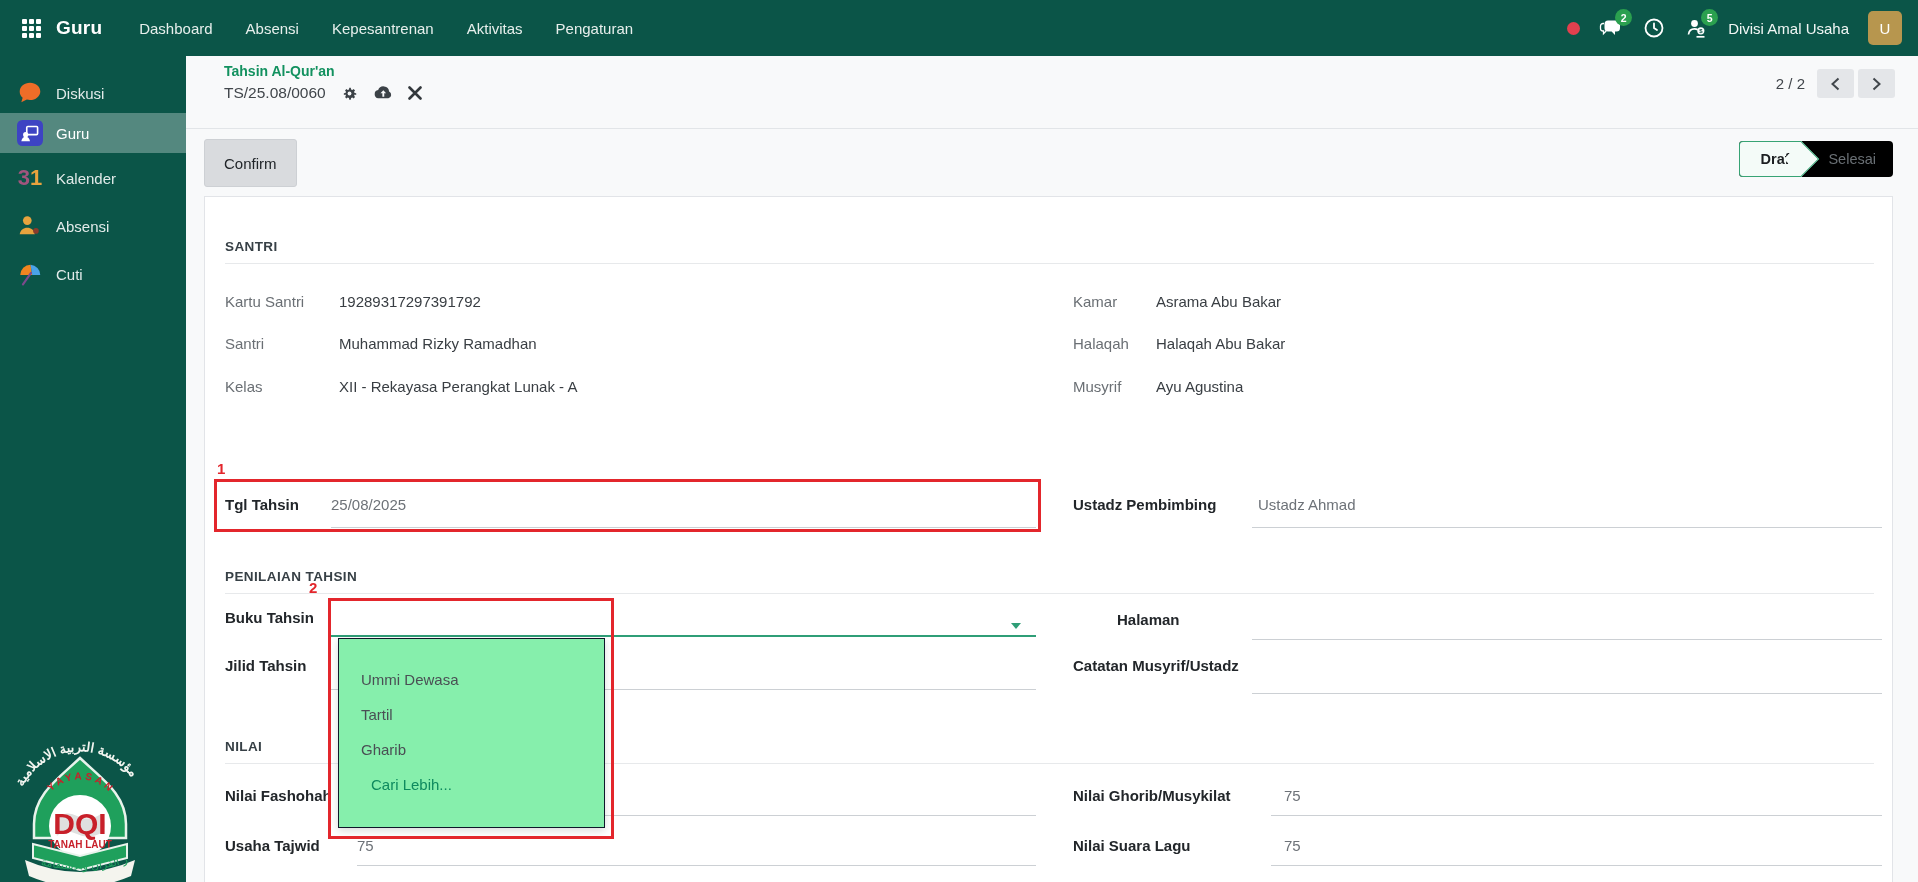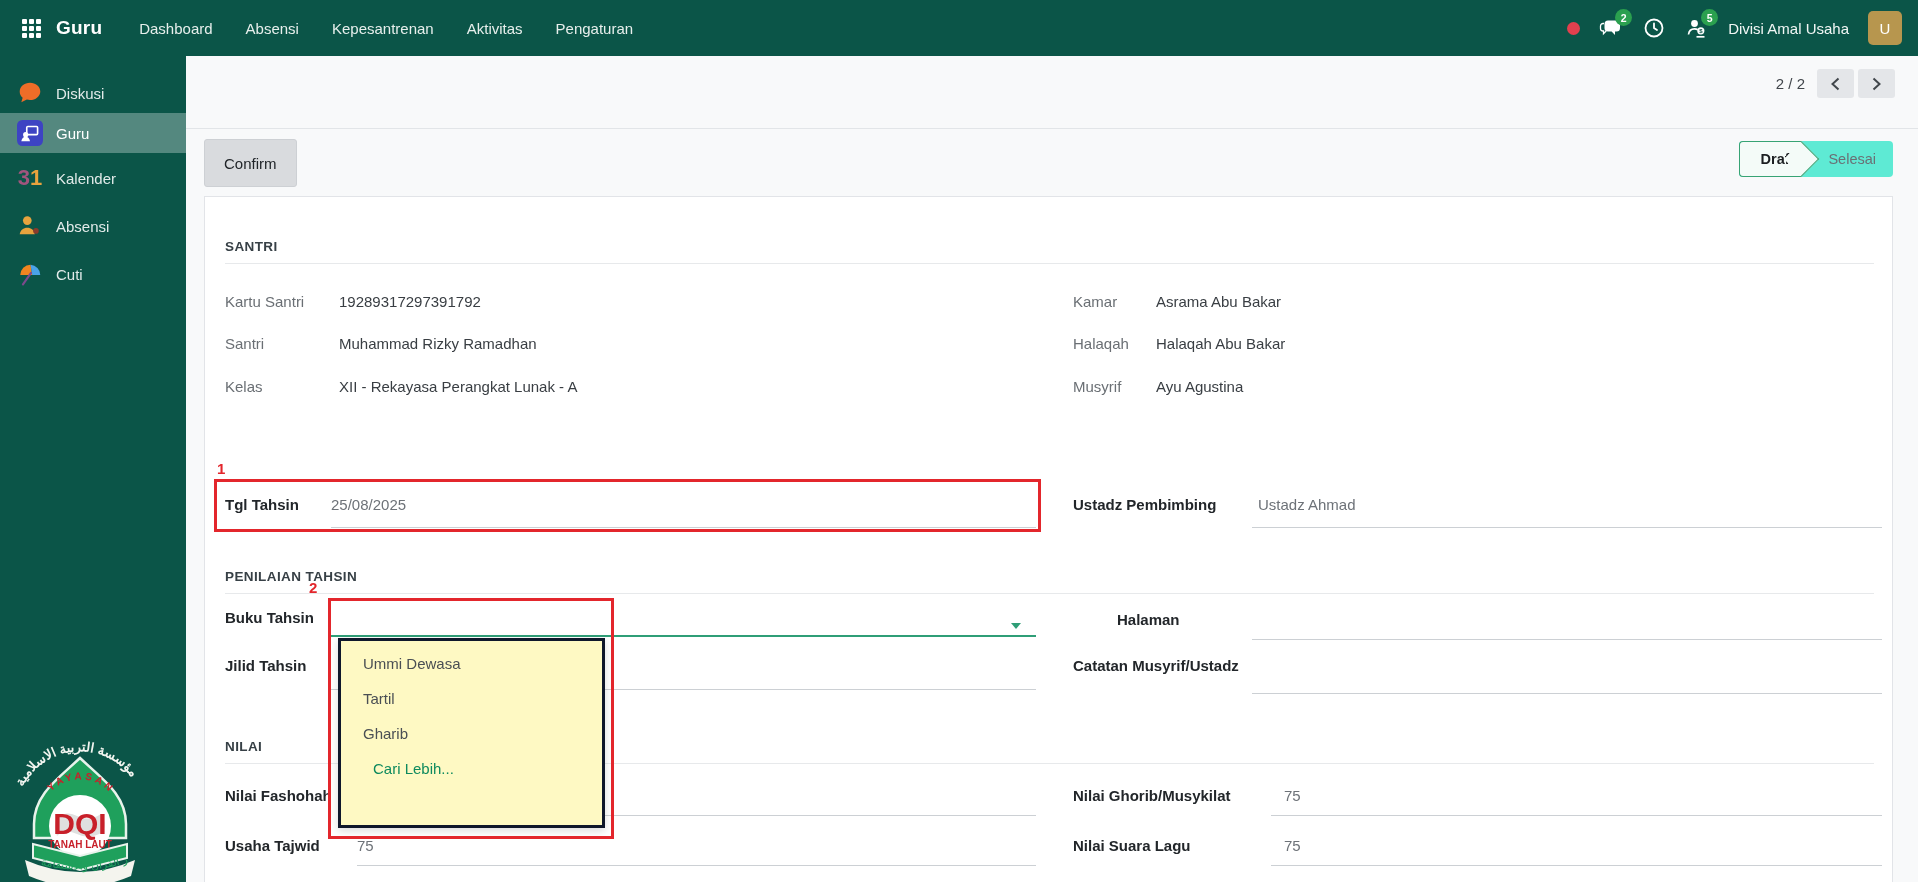--- a/index.html
+++ b/index.html
@@ -45,21 +45,21 @@
   .bc-current { font-size:15.5px; color:#41464b; }
   .bc-ic { cursor:pointer; display:flex; align-items:center; }
   .pager { position:absolute; right:23px; top:13px; display:flex; align-items:center; gap:12px; }
   .pager-text { font-size:15px; color:#41464b; }
   .pager-btn { width:37px; height:29px; background:#e4e6e9; border:none; border-radius:3px; cursor:pointer;
                display:flex; align-items:center; justify-content:center; }
   .pager-btn + .pager-btn { margin-left:-8px; }
   .btn-row { position:absolute; left:186px; top:130px; width:1732px; height:66px; background:#f8f9fa; }
   .confirm-btn { position:absolute; left:18px; top:9px; height:48px; padding:0 19px; background:#d9dbde;
                  border:1px solid #cdd0d4; border-radius:3px; font-size:15px; color:#212529; cursor:pointer; }
-  .statusbar { position:absolute; right:25px; top:11px; height:36px; background:#5eead4; border-radius:4px;
+  .statusbar { position:absolute; right:25px; top:11px; height:36px; background:#000000; border-radius:4px;
                display:flex; align-items:center; }
   .st-draft { position:relative; height:36px; display:flex; align-items:center; padding:0 8px 0 21px;
               background:#f4fbf8; border:1px solid #37a374; border-right:none; border-radius:4px 0 0 4px;
               font-size:14.5px; font-weight:700; color:#1b1e21; cursor:pointer; z-index:2; }
   .st-draft::after { content:''; position:absolute; right:-12px; top:50%; width:24px; height:24px;
                      transform:translateY(-50%) rotate(45deg); background:#f4fbf8;
                      border-top:1px solid #37a374; border-right:1px solid #37a374; }
   .st-done { padding:0 17px 0 26px; font-size:14.5px; color:#6a7075; cursor:pointer; }
 
   
@@ -70,22 +70,22 @@
   .lbl-ro { position:absolute; font-size:15px; color:#6a6f74; }
   .val-ro { position:absolute; font-size:15px; color:#393e43; }
   .lbl { position:absolute; font-size:15px; font-weight:700; color:#22262a; white-space:nowrap; }
   .val { position:absolute; font-size:15px; color:#6d7278; cursor:text; }
   .uline { position:absolute; height:1px; background:#ccd0d4; cursor:text; }
   .uline-green { position:absolute; height:2px; background:#2f9e77; cursor:text; }
   .caret-down { position:absolute; width:0; height:0; border-left:5px solid transparent;
                 border-right:5px solid transparent; border-top:6px solid #2f9e77; cursor:pointer; }
 
   
-  .dropdown { position:absolute; left:133px; top:441px; width:267px; height:190px; background:#fef9c3;
-              border:3px solid #0f172a; box-shadow:0 3px 8px rgba(0,0,0,.14); z-index:30; padding-top:5px; }
+  .dropdown { position:absolute; left:133px; top:441px; width:267px; height:190px; background:#86efac;
+              border:1px solid #0f172a; box-shadow:0 3px 8px rgba(0,0,0,.14); z-index:30; padding-top:23px; }
   .dd-item { height:35px; display:flex; align-items:center; padding-left:22px; font-size:15px; color:#4a4f54; cursor:pointer; }
   .dd-item.hl { background:#e2e4e7; }
   .dd-more { height:35px; display:flex; align-items:center; padding-left:32px; font-size:15px; color:#0e8a5e; cursor:pointer; }
 
   
   .redbox { position:absolute; border:3px solid #e3262c; z-index:40; pointer-events:none; }
   .rednum { position:absolute; color:#e3262c; font-size:15px; font-weight:700; z-index:41; }
 </style>
 </head>
 <body>
@@ -211,20 +211,43 @@
         <path d="M28 118 L75 130 L122 118 L122 132 L75 144 L28 132 Z" fill="#1fa05c" stroke="#e9f3ec" stroke-width="2"></path>
         <path d="M20 134 Q75 158 130 134 L126 150 Q75 172 24 150 Z" fill="#f4f4ee"></path>
         <text font-size="11" fill="#1fa05c">
           <textPath href="#arcRib" startOffset="10%">دار القرآن والاستقامة</textPath>
         </text>
       </svg>
     </div>
   </div>
 
   <div class="bc-row">
+    <div class="breadcrumb">
+      <div class="bc-parent">Tahsin Al-Qur'an</div>
+      <div class="bc-current-line">
+        <span class="bc-current">TS/25.08/0060</span>
+        <span class="bc-ic">
+          <svg width="17" height="17" viewBox="0 0 16 16" fill="#3c4247">
+              <path d="M14.3 9.3l-1.5-.3a4.9 4.9 0 0 1-.5 1.2l.9 1.2-1.3 1.3-1.2-.9c-.4.2-.8.4-1.2.5l-.3 1.5H7.8l-.3-1.5c-.4-.1-.8-.3-1.2-.5l-1.2.9-1.3-1.3.9-1.2c-.2-.4-.4-.8-.5-1.2l-1.5.3V7.8l1.5-.3c.1-.4.3-.8.5-1.2l-.9-1.2 1.3-1.3 1.2.9c.4-.2.8-.4 1.2-.5l.3-1.5h1.4l.3 1.5c.4.1.8.3 1.2.5l1.2-.9 1.3 1.3-.9 1.2c.2.4.4.8.5 1.2l1.5.3z"></path>
+              <circle cx="8" cy="8" r="1.8" fill="#f8f9fa"></circle>
+            </svg>
+        </span>
+        <span class="bc-ic">
+          <svg width="20" height="16" viewBox="0 0 19 15">
+              <path d="M15.3 6.1A5.4 5.4 0 0 0 4.9 4.6 4 4 0 0 0 5 12.5h9.6a3.4 3.4 0 0 0 .7-6.4z" fill="#3c4247"></path>
+              <path d="M9.8 5l2.7 2.8h-1.8v3.2H8.9V7.8H7.1z" fill="#f8f9fa"></path>
+            </svg>
+        </span>
+        <span class="bc-ic">
+          <svg width="14" height="14" viewBox="0 0 14 14">
+              <path d="M1.5 1.5L12.5 12.5M12.5 1.5L1.5 12.5" stroke="#33383c" stroke-width="2.6" stroke-linecap="round"></path>
+            </svg>
+        </span>
+      </div>
+    </div>
     <div class="pager">
       <span class="pager-text">2 / 2</span>
       <button class="pager-btn">
         <svg width="11" height="14" viewBox="0 0 11 14">
             <path d="M8.5 1.5L2.5 7l6 5.5" fill="none" stroke="#41464b" stroke-width="2"></path>
           </svg>
       </button>
       <button class="pager-btn">
         <svg width="11" height="14" viewBox="0 0 11 14">
             <path d="M2.5 1.5L8.5 7l-6 5.5" fill="none" stroke="#41464b" stroke-width="2"></path>

